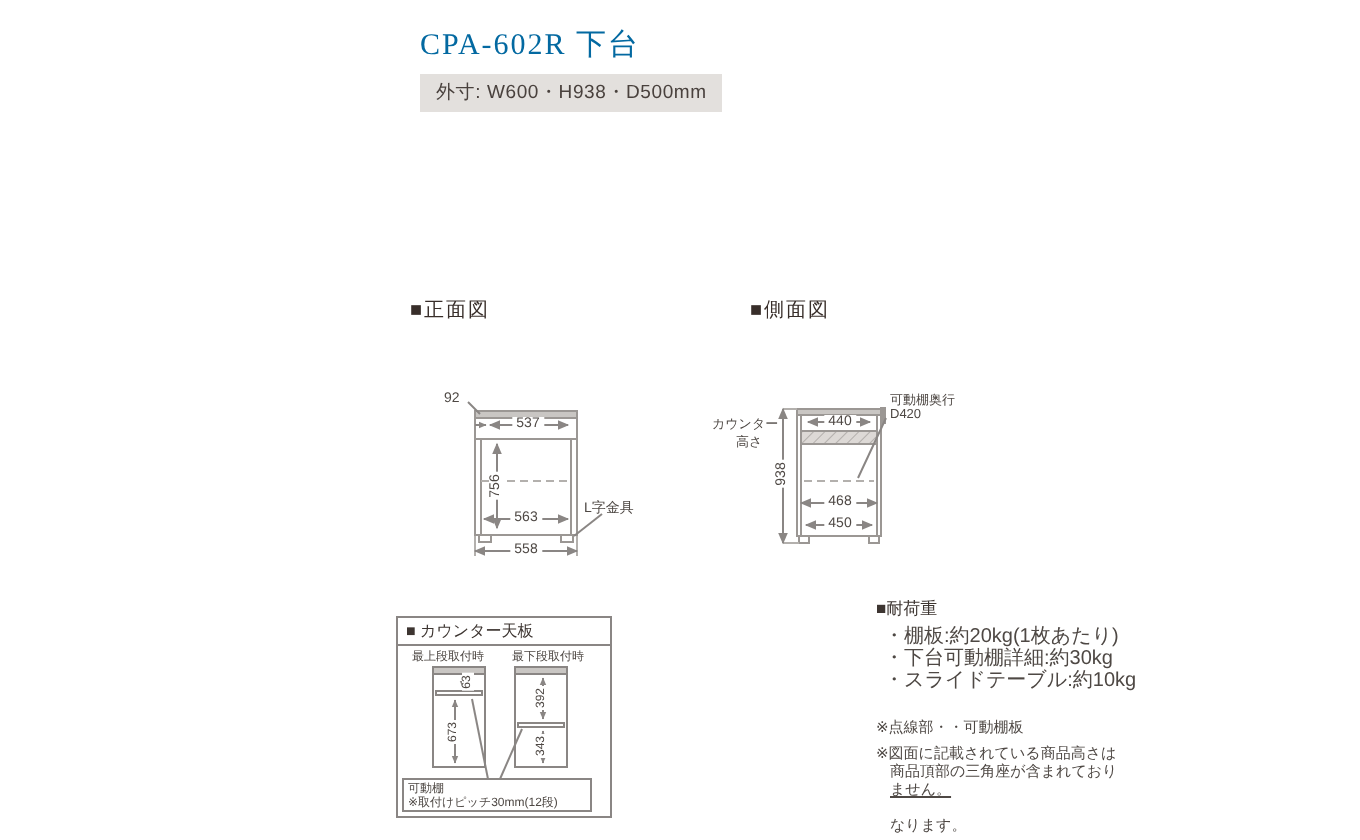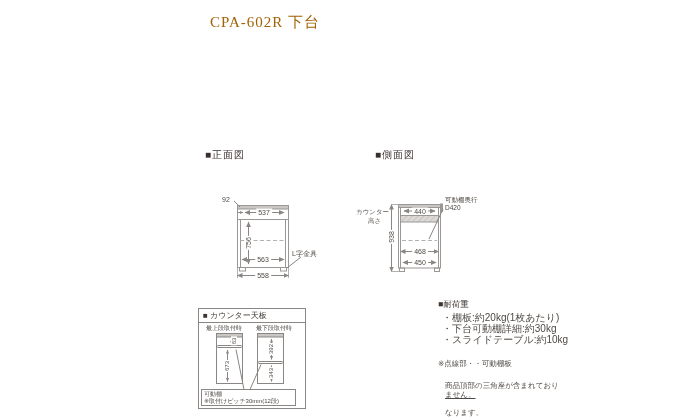--- a/index.html
+++ b/index.html
@@ -1,21 +1,21 @@
 <!DOCTYPE html>
 <html><head>
 <meta charset="utf-8">
 <style>
   html,body{margin:0;padding:0;background:#ffffff;}
   #stage{
     position:relative;width:680px;height:420px;background:#ffffff;overflow:hidden;
     font-family:"Liberation Sans","DejaVu Sans",sans-serif;color:#453d39;
   }
   .abs{position:absolute;white-space:nowrap;}
-  .title{font-family:"Liberation Serif","DejaVu Serif",serif;font-size:15px;letter-spacing:1px;color:#a16207;}
+  .title{font-family:"Liberation Serif","DejaVu Serif",serif;font-size:15px;letter-spacing:1px;color:#0369a1;}
   .badge{background:#e3e0dd;color:#49413d;font-size:9.5px;padding:3px 8px;letter-spacing:0.3px;}
   .sec-head{font-size:10px;color:#382e2a;letter-spacing:1px;}
   .lbl7{font-size:7px;color:#4e4844;}
   .lbl65{font-size:6.5px;color:#4e4844;}
   .dim{font-size:7px;color:#4e4844;background:#ffffff;padding:0 2px;transform:translate(-50%,-50%);}
   .dimv{font-size:7px;color:#4e4844;background:#ffffff;padding:0 1px;transform:translate(-50%,-50%) rotate(-90deg);}
   .dimv6{font-size:6px;color:#4e4844;background:#ffffff;padding:0 1px;transform:translate(-50%,-50%) rotate(-90deg);}
   .detail-head{font-size:8px;color:#3d3531;}
   .cap6{font-size:6px;color:#4e4844;}
   .note6{font-size:6px;color:#4e4844;}
@@ -100,20 +100,21 @@
       <line x1="271.5" y1="339" x2="271.5" y2="359.5" stroke="#8a8684" marker-start="url(#ar2)" marker-end="url(#ar2)"></line>
       <line x1="271.5" y1="365.5" x2="271.5" y2="381.5" stroke="#8a8684" marker-start="url(#ar2)" marker-end="url(#ar2)"></line>
 
       <rect x="201.5" y="389.5" width="94" height="16"></rect>
       <line x1="244" y1="389.5" x2="236" y2="349.5" stroke="#8a8684"></line>
       <line x1="250" y1="389.5" x2="261" y2="364.5" stroke="#8a8684"></line>
     </g>
   </svg>
 
   <div class="abs title" style="left:210px;top:13px;">CPA-602R 下台</div>
+  <div class="abs badge" style="left:210px;top:37px;">外寸: W600・H938・D500mm</div>
 
   <div class="abs sec-head" style="left:205px;top:148px;">■正面図</div>
   <div class="abs sec-head" style="left:375px;top:148px;">■側面図</div>
 
   <div class="abs lbl7" style="left:222px;top:196px;">92</div>
   <div class="abs dim" style="left:264px;top:212px;">537</div>
   <div class="abs dimv" style="left:248px;top:243px;">756</div>
   <div class="abs dim" style="left:263px;top:259px;">563</div>
   <div class="abs dim" style="left:263px;top:275px;">558</div>
   <div class="abs lbl7" style="left:292px;top:249px;">L字金具</div>
@@ -136,17 +137,18 @@
   <div class="abs dimv6" style="left:271px;top:373px;">343</div>
   <div class="abs note6" style="left:204px;top:390px;">可動棚</div>
   <div class="abs note6" style="left:204px;top:397px;">※取付けピッチ30mm(12段)</div>
 
   <div class="abs load-head" style="left:438px;top:299px;">■耐荷重</div>
   <div class="abs load-item" style="left:442px;top:311px;">・棚板:約20kg(1枚あたり)</div>
   <div class="abs load-item" style="left:442px;top:322px;">・下台可動棚詳細:約30kg</div>
   <div class="abs load-item" style="left:442px;top:333px;">・スライドテーブル:約10kg</div>
 
   <div class="abs foot-note" style="left:438px;top:359px;">※点線部・・可動棚板</div>
+  <div class="abs foot-note" style="left:438px;top:372px;">※図面に記載されている商品高さは</div>
   <div class="abs foot-note" style="left:445px;top:381px;">商品頂部の三角座が含まれており</div>
   <div class="abs foot-note" style="left:445px;top:390px;text-decoration:underline;">ません。</div>
   <div class="abs foot-note" style="left:445px;top:408px;">なります。</div>
 
 </div>
 
 </body></html>

